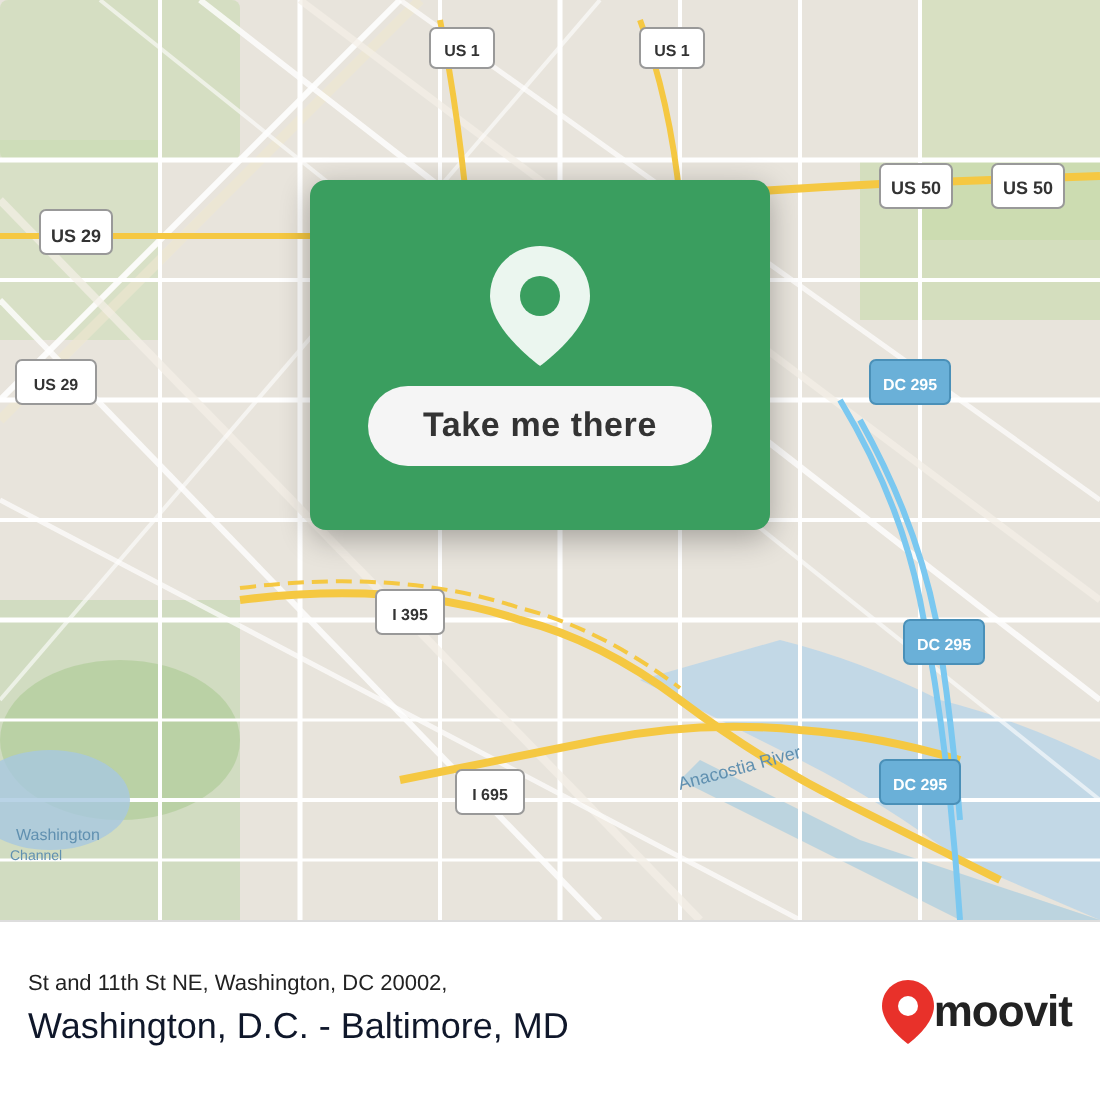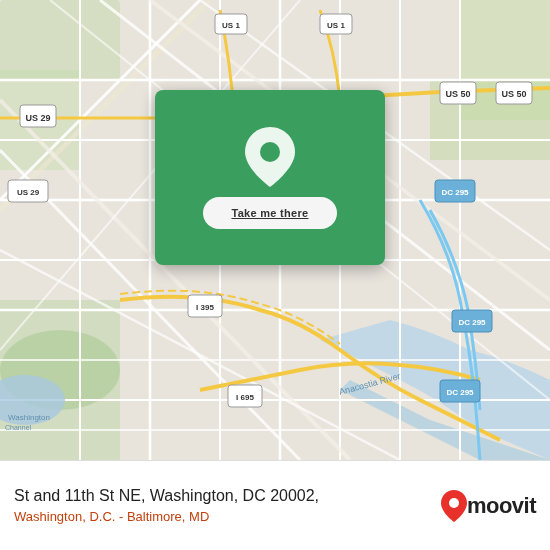--- a/index.html
+++ b/index.html
@@ -48,53 +48,52 @@
       height: 60px;
       position: relative;
     }
 
     .cta-button {
       background: #f5f5f5;
       color: #333;
       border: none;
       border-radius: 20px;
       padding: 10px 28px;
-      font-size: 11px;
+      font-size: 17px;
       font-weight: 600;
       cursor: pointer;
       letter-spacing: 0.3px;
-      text-decoration: underline;
     }
 
     
     .info-bar {
       width: 550px;
       height: 90px;
       background: #fff;
       display: flex;
       align-items: center;
       justify-content: space-between;
       padding: 8px 14px;
       border-top: 1px solid #ddd;
     }
 
     .info-left {
       flex: 1;
     }
 
     .info-address {
-      font-size: 16px;
+      font-size: 11px;
       color: #222;
       font-weight: 500;
       line-height: 1.4;
     }
 
     .info-city {
-      font-size: 13px;
-      color: #c2410c;
+      font-size: 18px;
+      color: #0f172a;
       line-height: 1.4;
     }
 
     .osm-credit {
       font-size: 10px;
       color: #888;
       display: flex;
       align-items: center;
       gap: 3px;
       margin-top: 4px;

